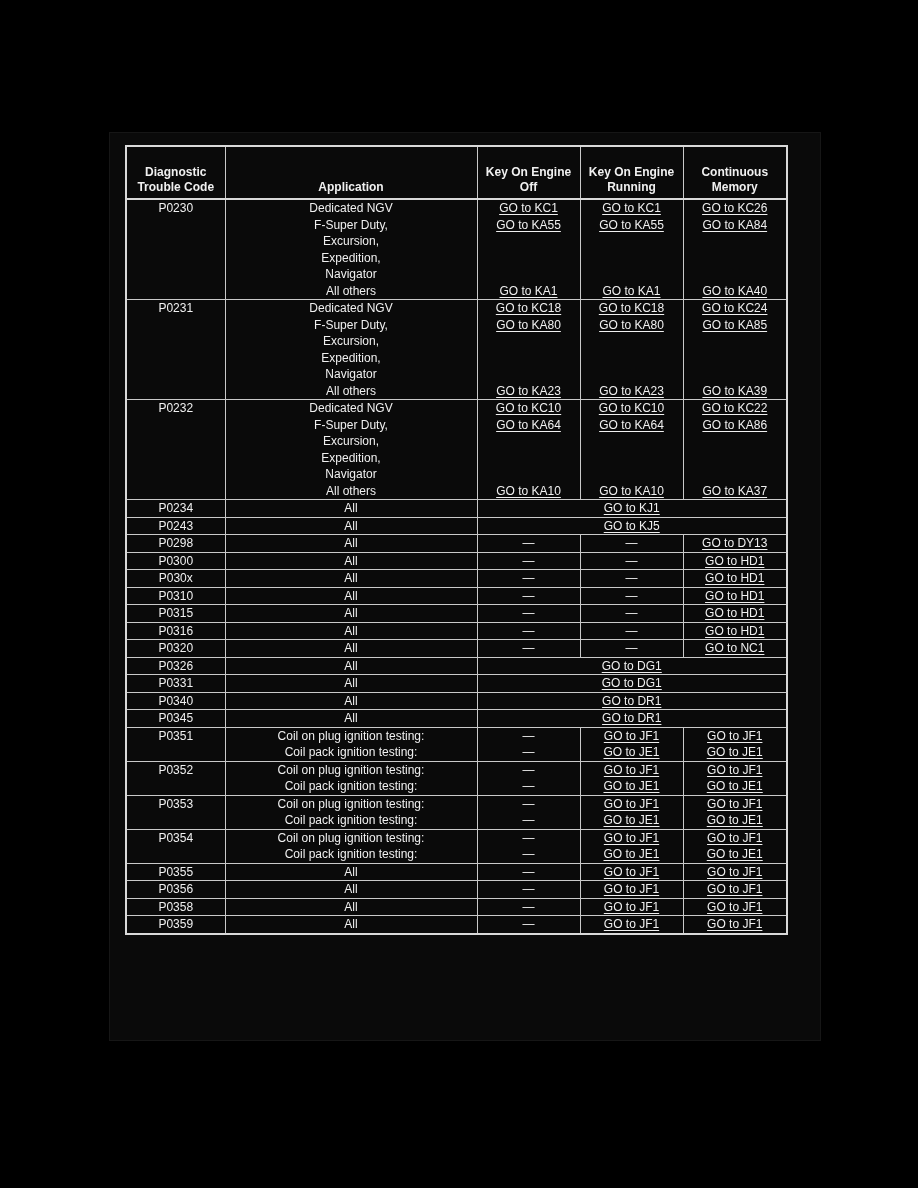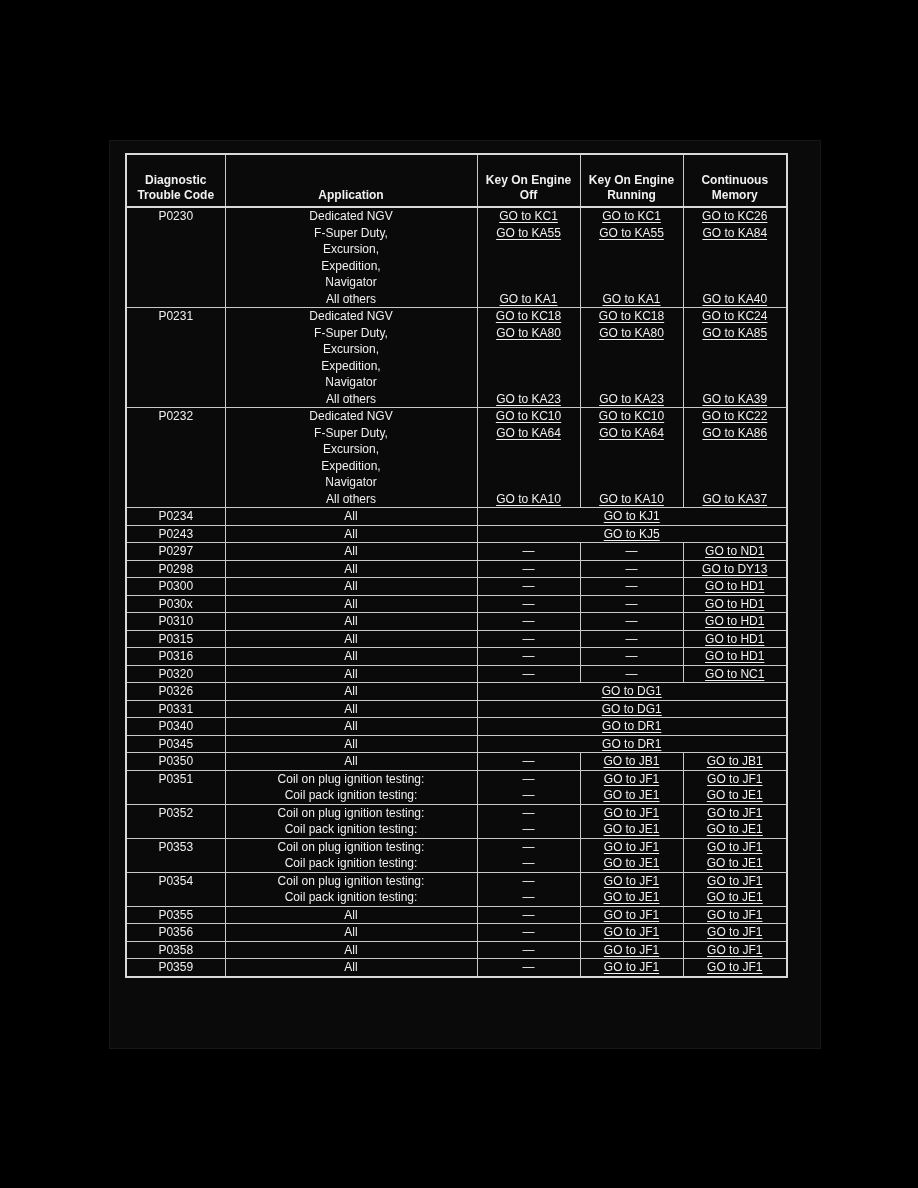--- a/index.html
+++ b/index.html
@@ -7,21 +7,21 @@
     padding: 0;
     background: #000000;
     width: 918px;
     height: 1188px;
     overflow: hidden;
     font-family: "Liberation Sans", sans-serif;
   }
   .scan-page {
     position: absolute;
     left: 110px;
-    top: 141px;
+    top: 133px;
     width: 710px;
     height: 907px;
     background: #0a0a0a;
     box-shadow: 0 0 0 1px #161616;
   }
   table.dtc {
     position: absolute;
     left: 15px;
     top: 12px;
     border-collapse: collapse;
@@ -216,37 +216,20 @@
           </td>
           <td>
             <div class="ln"><span class="plain">All</span></div>
           </td>
           <td colspan="3">
             <div class="ln"><span class="golink">GO to KJ5</span></div>
           </td>
         </tr>
         <tr>
           <td>
-            <div class="ln"><span class="plain">P0297</span></div>
-          </td>
-          <td>
-            <div class="ln"><span class="plain">All</span></div>
-          </td>
-          <td>
-            <div class="ln"><span class="dash">—</span></div>
-          </td>
-          <td>
-            <div class="ln"><span class="dash">—</span></div>
-          </td>
-          <td>
-            <div class="ln"><span class="golink">GO to ND1</span></div>
-          </td>
-        </tr>
-        <tr>
-          <td>
             <div class="ln"><span class="plain">P0298</span></div>
           </td>
           <td>
             <div class="ln"><span class="plain">All</span></div>
           </td>
           <td>
             <div class="ln"><span class="dash">—</span></div>
           </td>
           <td>
             <div class="ln"><span class="dash">—</span></div>
@@ -392,37 +375,20 @@
         </tr>
         <tr>
           <td>
             <div class="ln"><span class="plain">P0345</span></div>
           </td>
           <td>
             <div class="ln"><span class="plain">All</span></div>
           </td>
           <td colspan="3">
             <div class="ln"><span class="golink">GO to DR1</span></div>
-          </td>
-        </tr>
-        <tr>
-          <td>
-            <div class="ln"><span class="plain">P0350</span></div>
-          </td>
-          <td>
-            <div class="ln"><span class="plain">All</span></div>
-          </td>
-          <td>
-            <div class="ln"><span class="dash">—</span></div>
-          </td>
-          <td>
-            <div class="ln"><span class="golink">GO to JB1</span></div>
-          </td>
-          <td>
-            <div class="ln"><span class="golink">GO to JB1</span></div>
           </td>
         </tr>
         <tr>
           <td>
             <div class="ln"><span class="plain">P0351</span></div>
           </td>
           <td>
             <div class="ln"><span class="plain">Coil on plug ignition testing:</span></div>
             <div class="ln"><span class="plain">Coil pack ignition testing:</span></div>
           </td>

